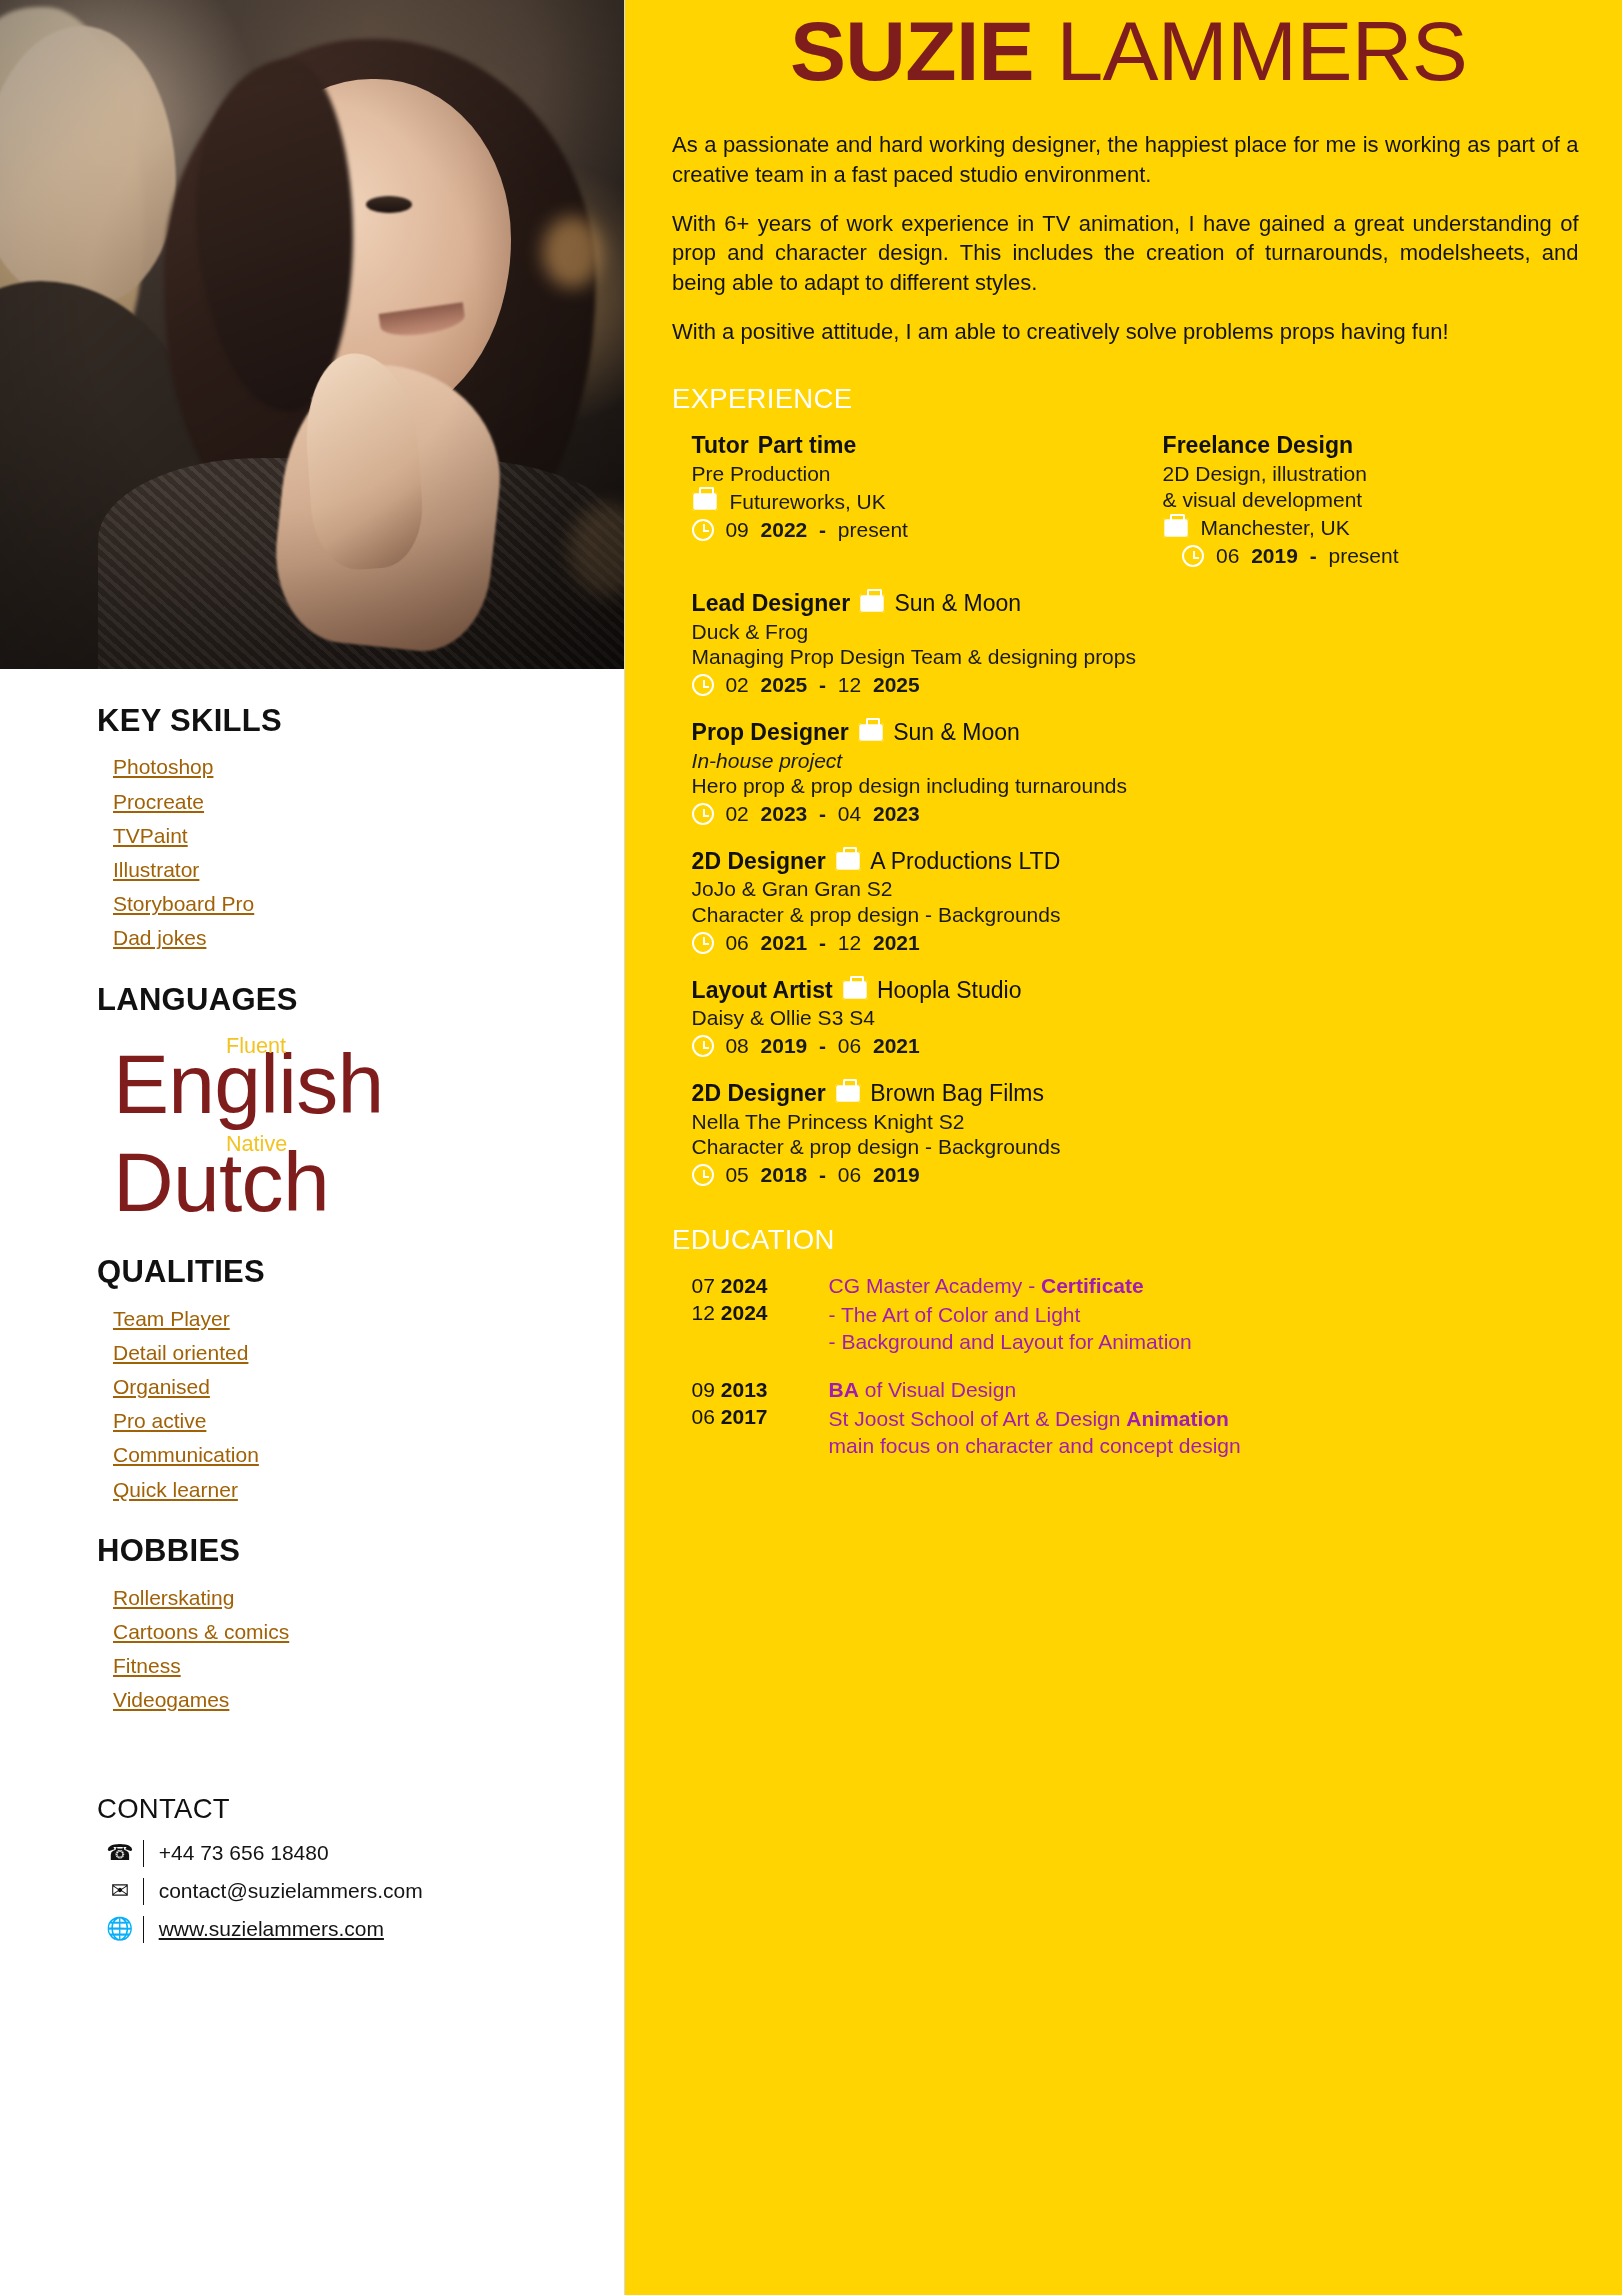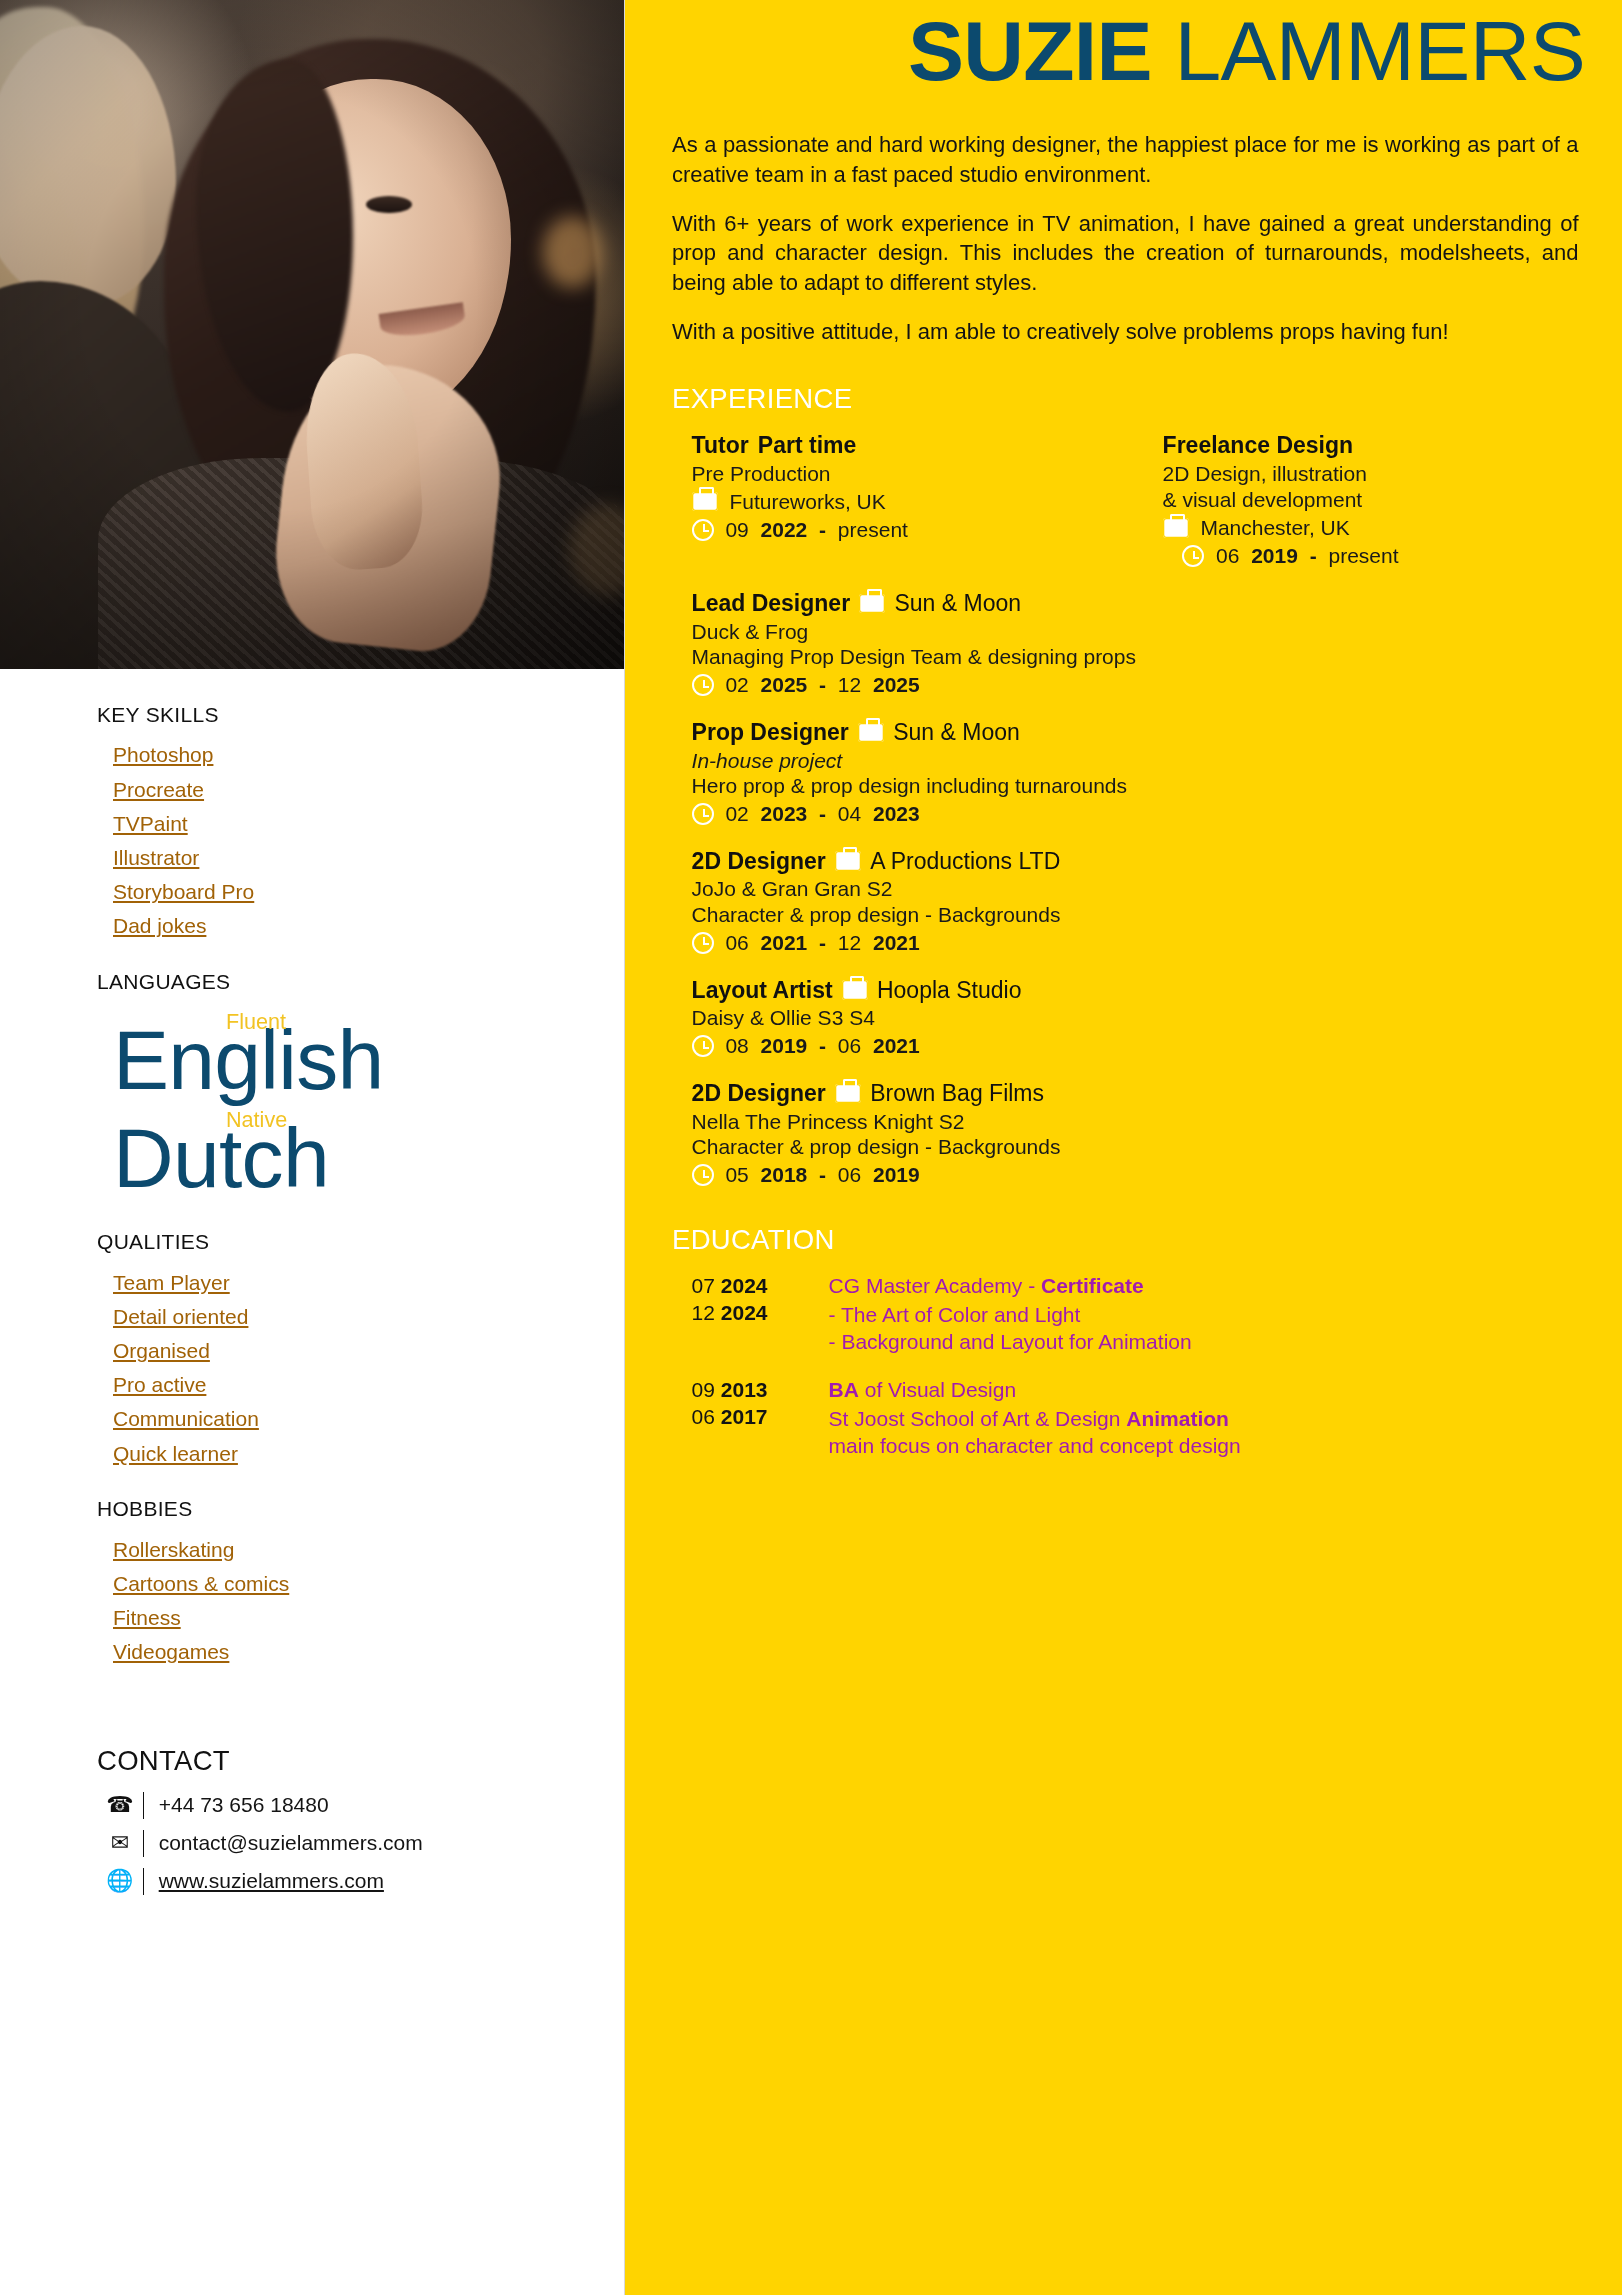--- a/index.html
+++ b/index.html
@@ -144,22 +144,22 @@
   .photo .bokeh3 { left: 569px; top: 504px; width: 79px; height: 92px; background: rgba(180,140,90,0.30); }
   .photo .vignette {
     position: absolute; inset: 0;
     background: radial-gradient(ellipse at 45% 45%, rgba(0,0,0,0) 40%, rgba(0,0,0,0.45) 100%);
   }
 
   .left-body {
     padding: 34px 0 0 0;
   }
   .sect-h {
-    font-size: 21px;
-    font-weight: normal;
+    font-size: 31px;
+    font-weight: bold;
     color: #111111;
     letter-spacing: 0.3px;
     margin: 0 0 14.4px 97px;
   }
   .sect-h.contact { font-weight: normal; font-size: 27.5px; }
   .sect {
     margin-bottom: 30px;
   }
   .item {
     font-size: 21px;
@@ -214,25 +214,25 @@
     padding: 0 38px 0 47px;
   }
   .role {
     text-align: right;
     font-size: 34px;
     color: #111;
     margin-top: 136px;
     letter-spacing: 0.3px;
   }
   .name {
-    text-align: right;
+    text-align: center;
     font-size: 84px;
     line-height: 1.0;
     margin-top: 9.2px;
-    color: #0c4a6e;
+    color: #7f1d1d;
     letter-spacing: -0.7px;
     white-space: nowrap;
   }
   .name .first { font-weight: bold; }
   .name .last { font-weight: normal; }
 
   .intro {
     margin-top: 37px;
     font-size: 22px;
     line-height: 1.34;

